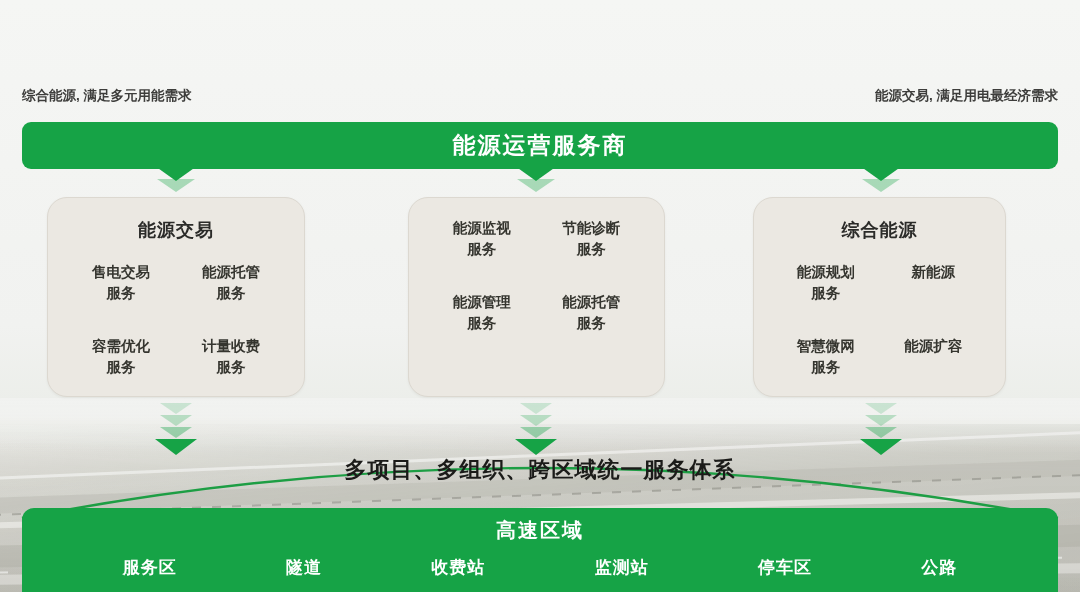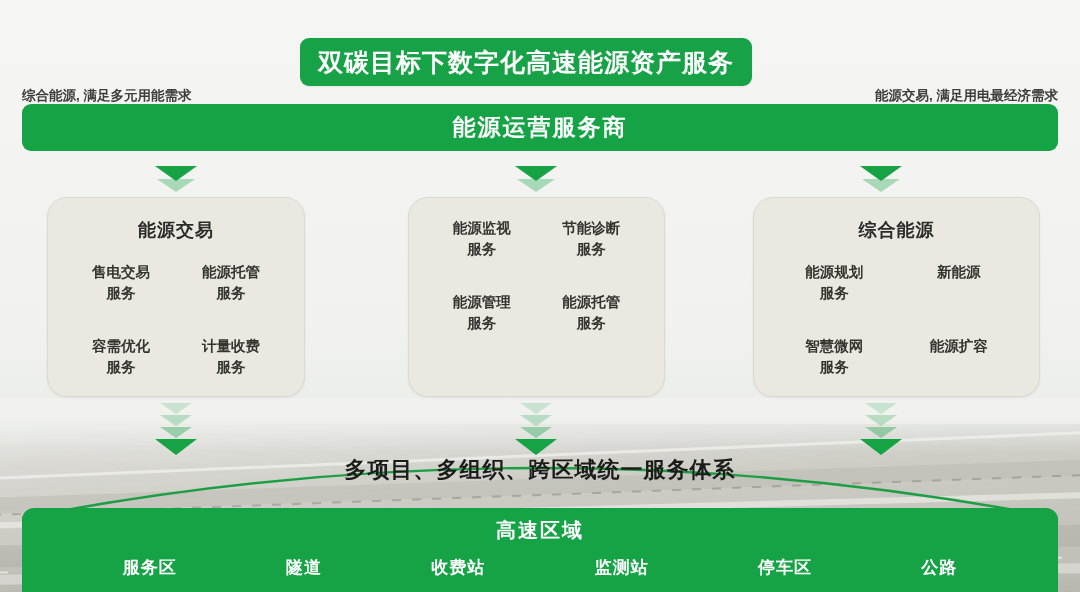--- a/index.html
+++ b/index.html
@@ -97,21 +97,21 @@
     font-weight: 700;
     color: #3d3d3b;
     white-space: nowrap;
   }
   #caption-left  { left: 22px; }
   #caption-right { right: 22px; }
 
   
   #operator-banner {
     position: absolute;
-    left: 22px; top: 104px;
+    left: 22px; top: 122px;
     width: 1036px; height: 47px;
     background: #16a346;
     border-radius: 9px;
     display: flex; align-items: center; justify-content: center;
   }
   #operator-banner .t {
     color: #ffffff;
     font-size: 23px;
     font-weight: 700;
     letter-spacing: 2px;
@@ -231,23 +231,20 @@
     <div class="band b1"></div>
     <div class="band b2"></div>
     <div class="band b3"></div>
     <div class="band b4"></div>
     <div class="band b5"></div>
     <div class="guard"></div>
     <div class="guard2"></div>
     <div class="fadeTop"></div>
   </div>
 
-  <div id="title-pill">
-    <span class="t">双碳目标下数字化高速能源资产服务</span>
-  </div>
 
   <div class="side-caption" id="caption-left">综合能源, 满足多元用能需求</div>
   <div class="side-caption" id="caption-right">能源交易, 满足用电最经济需求</div>
 
   <div id="operator-banner">
     <span class="t">能源运营服务商</span>
   </div>
 
   <div class="chev-top-group conn-top" style="left:155px; top:166px;">
     <span class="chev chev-solid"></span>
@@ -282,21 +279,21 @@
 服务</div>
       <div class="item">节能诊断
 服务</div>
       <div class="item">能源管理
 服务</div>
       <div class="item">能源托管
 服务</div>
     </div>
   </div>
 
-  <div class="card" style="left:753px; width:287px;">
+  <div class="card" style="left:753px; width:253px;">
     <div class="card-title">综合能源</div>
     <div class="grid">
       <div class="item">能源规划
 服务</div>
       <div class="item">新能源</div>
       <div class="item">智慧微网
 服务</div>
       <div class="item">能源扩容</div>
     </div>
   </div>

